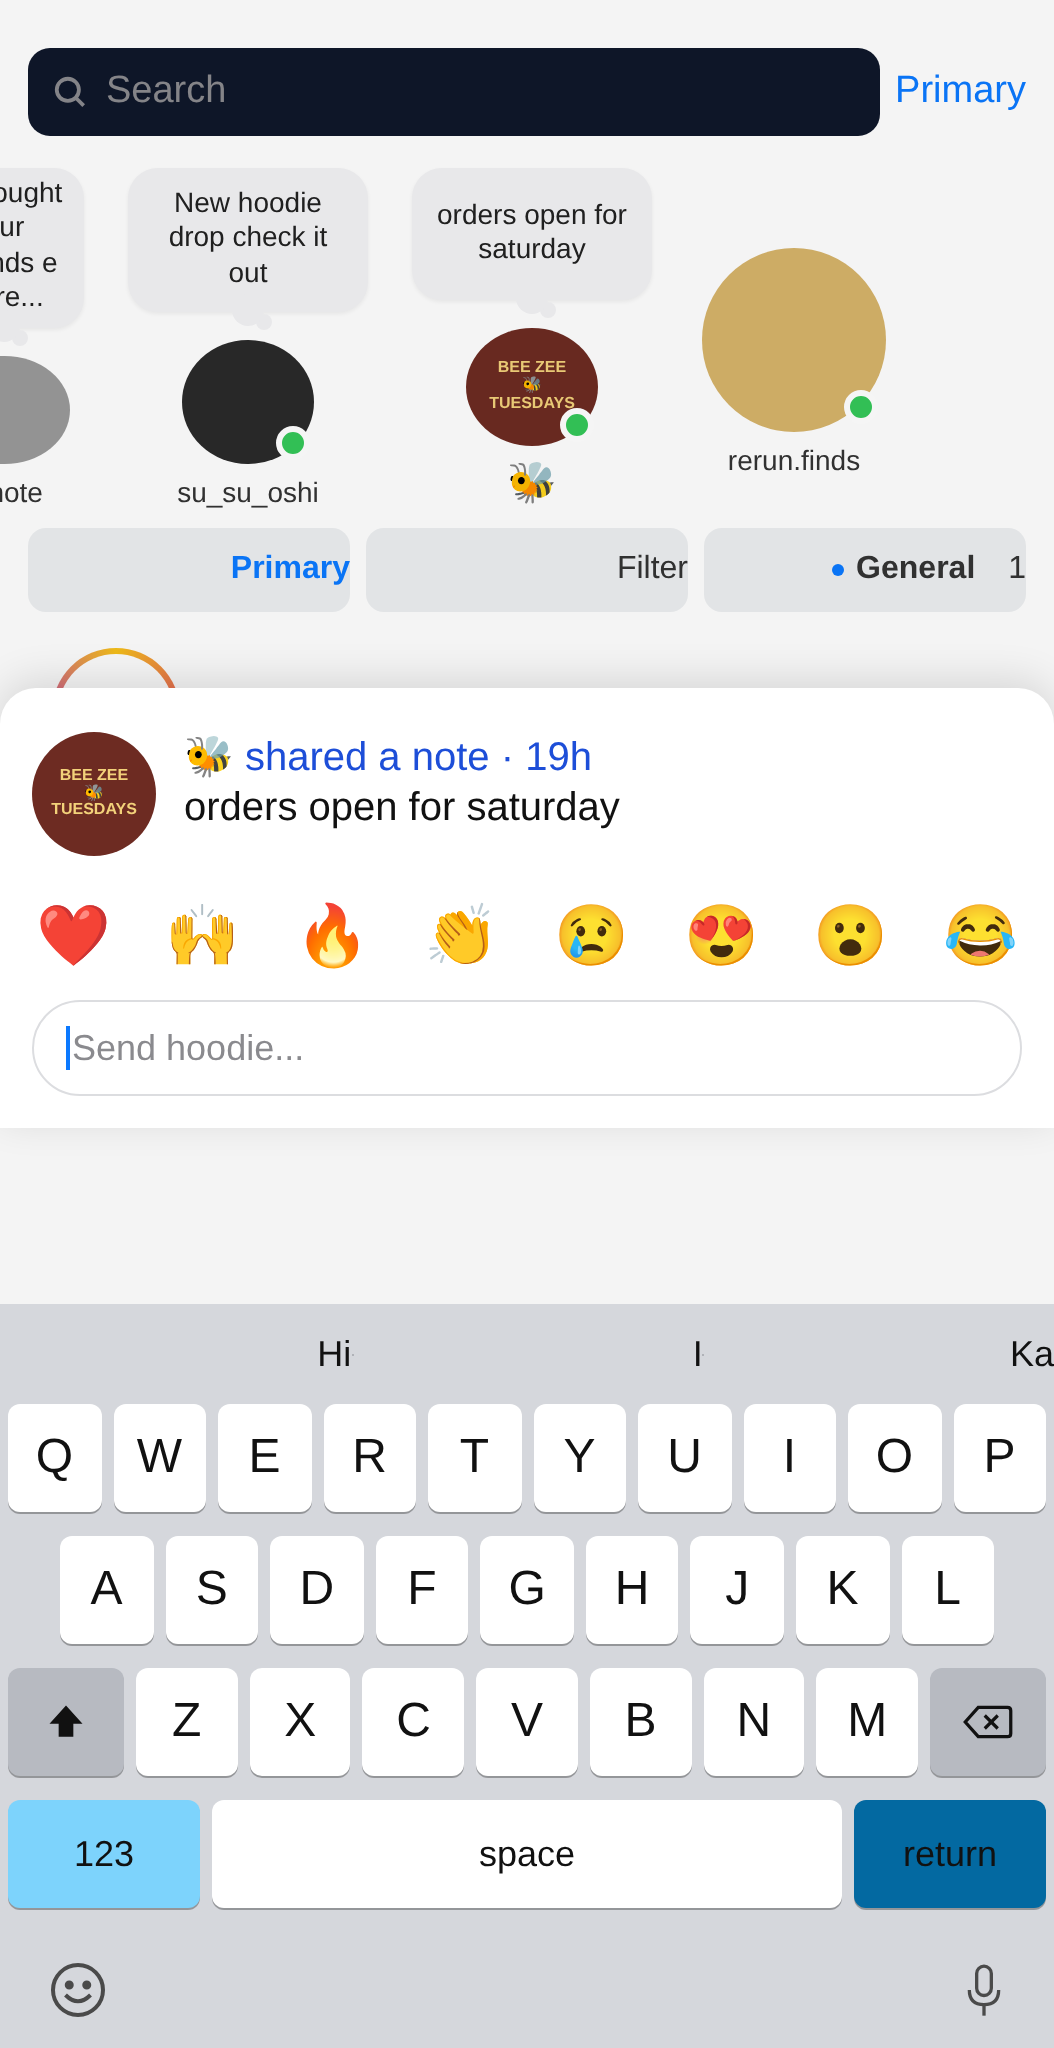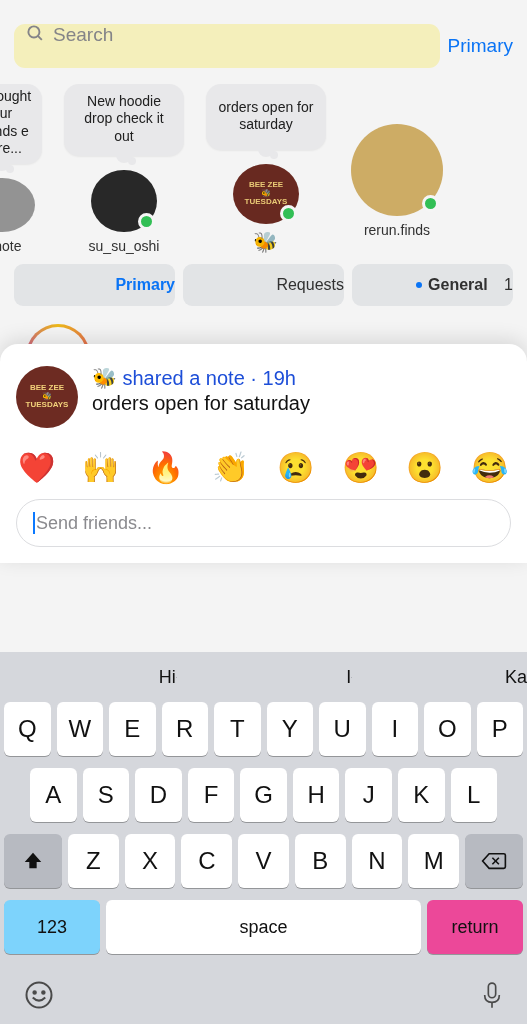--- a/index.html
+++ b/index.html
@@ -1,20 +1,20 @@
 <!DOCTYPE html>
 <html><head>
 <meta charset="utf-8">
 <style>
 *{margin:0;padding:0;box-sizing:border-box;font-family:-apple-system,BlinkMacSystemFont,"Segoe UI",Helvetica,Arial,sans-serif}
 body{width:527px;height:1024px;overflow:hidden;background:#fff;position:relative}
 .bg{position:absolute;inset:0;background:#fefefe}
 .dim{position:absolute;inset:0;background:rgba(0,0,0,0.04)}
 .search-row{position:absolute;top:24px;left:14px;right:14px;display:flex;align-items:center;gap:8px}
-.search-box{flex:1;height:44px;background:#fef9c3;border-radius:11px;display:flex;padding:0 12px;gap:8px;color:#8a8a8e}
+.search-box{flex:1;height:44px;background:#0f172a;border-radius:11px;display:flex;align-items:center;padding:0 12px;gap:8px;color:#8a8a8e}
 .filter{color:#0b79ff;font-size:19px}
 .notes-row{position:absolute;top:84px;left:0;right:0;height:170px;display:flex;gap:22px;padding-left:0}
 .note-item{display:flex;flex-direction:column;align-items:center;width:120px;flex:0 0 auto}
 .note-item.cut{width:80px;margin-left:-38px}
 .bubble{background:#f2f2f4;border-radius:15px;padding:10px 10px 12px 10px;font-size:14px;line-height:1.25;text-align:center;color:#222;position:relative;min-height:66px;width:100%;display:flex;align-items:center;justify-content:center;box-shadow:0 1px 2px rgba(0,0,0,0.06)}
 .bubble:after{content:"";position:absolute;bottom:-7px;left:50%;transform:translateX(-50%);width:16px;height:16px;background:#f2f2f4;border-radius:50%;box-shadow:8px 6px 0 -4px #f2f2f4}
 .avatar{width:66px;height:66px;border-radius:50%;margin-top:14px;position:relative;background:#bfb8a8}
 .avatar.maroon{background:#6d2b22;display:flex;align-items:center;justify-content:center;color:#f2d17a;font-size:8px;font-weight:700;text-align:center;line-height:1.1}
 .avatar.tan{background:#d6b36a}
 .avatar.dark{background:#2a2a2a}
@@ -37,21 +37,21 @@
 .cursor{width:2px;height:22px;background:#0b79ff;margin-right:1px}
 .kbd{position:absolute;left:0;right:0;bottom:0;background:#d5d7dc}
 .sugs{display:flex;height:50px;align-items:center}
 .sug{flex:1;text-align:right;font-size:18px;color:#111;position:relative}
 .sug+.sug:before{content:"";position:absolute;left:0;top:10px;bottom:10px;width:1px;background:#b0b2b8}
 .krow{display:flex;gap:6px;padding:0 4px;margin-bottom:12px}
 .krow.r2{padding:0 30px}
 .key{flex:1;height:54px;background:#fff;border-radius:6px;box-shadow:0 1px 0 rgba(0,0,0,0.3);display:flex;align-items:center;justify-content:center;font-size:24px;color:#111}
 .key.fn{background:#b7bac1;flex:0 0 58px}
 .key.space{flex:1;font-size:18px}
-.key.wide{flex:0 0 96px;font-size:18px;background:#ec4899}
+.key.wide{flex:0 0 96px;font-size:18px;background:#0369a1}
 .key.num{flex:0 0 96px;font-size:18px;background:#7dd3fc}
 .bottom{display:flex;justify-content:space-between;align-items:center;height:58px;padding:0 24px;color:#4a4a4a}
 svg{display:block}
 </style>
 </head>
 <body>
 
 <div class="bg">
 
   <div class="search-row">
@@ -96,21 +96,21 @@
         </div>
       <span class="uname">rerun.finds</span>
     </div>
   </div>
 
   <div class="tabs">
     <div class="tab active">
         <span>Primary</span>
       </div>
     <div class="tab">
-        <span>Requests</span>
+        <span>Filter</span>
       </div>
     <div class="tab"><span class="dot"></span><span style="font-weight:600">General</span>&nbsp;<span>1</span></div>
   </div>
 
   <div class="story-ring">
       <div></div>
     </div>
 
   <div class="dim"></div>
 </div>
@@ -132,21 +132,21 @@
     <span>🔥</span>
     <span>👏</span>
     <span>😢</span>
     <span>😍</span>
     <span>😮</span>
     <span>😂</span>
   </div>
 
   <div class="msg-input">
     <div class="cursor"></div>
-    <span>Send friends...</span>
+    <span>Send hoodie...</span>
   </div>
 </div>
 
 <div class="kbd">
   <div class="sugs">
     <div class="sug">Hi</div>
     <div class="sug">I</div>
     <div class="sug">Ka</div>
   </div>
   <div class="krow">

